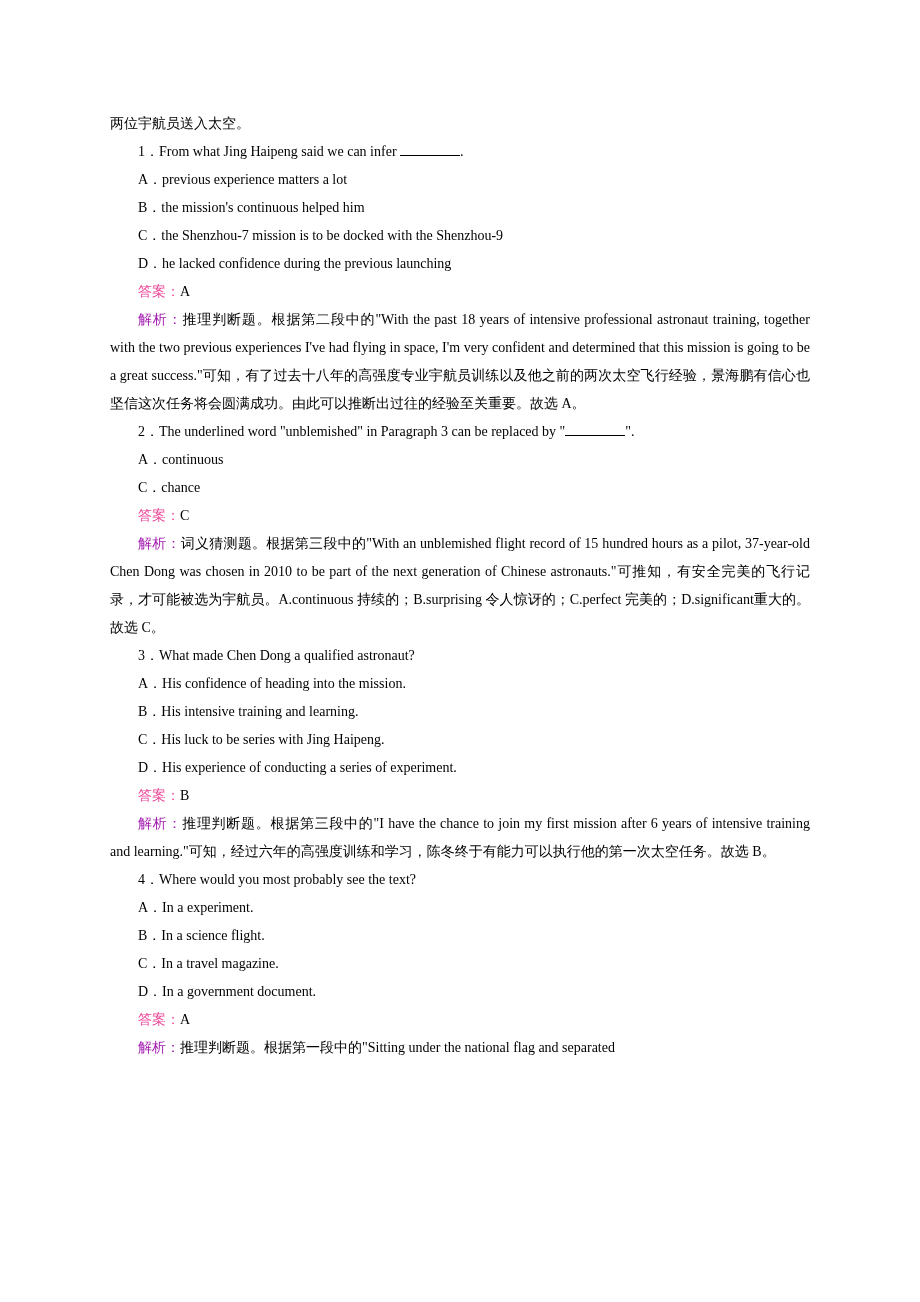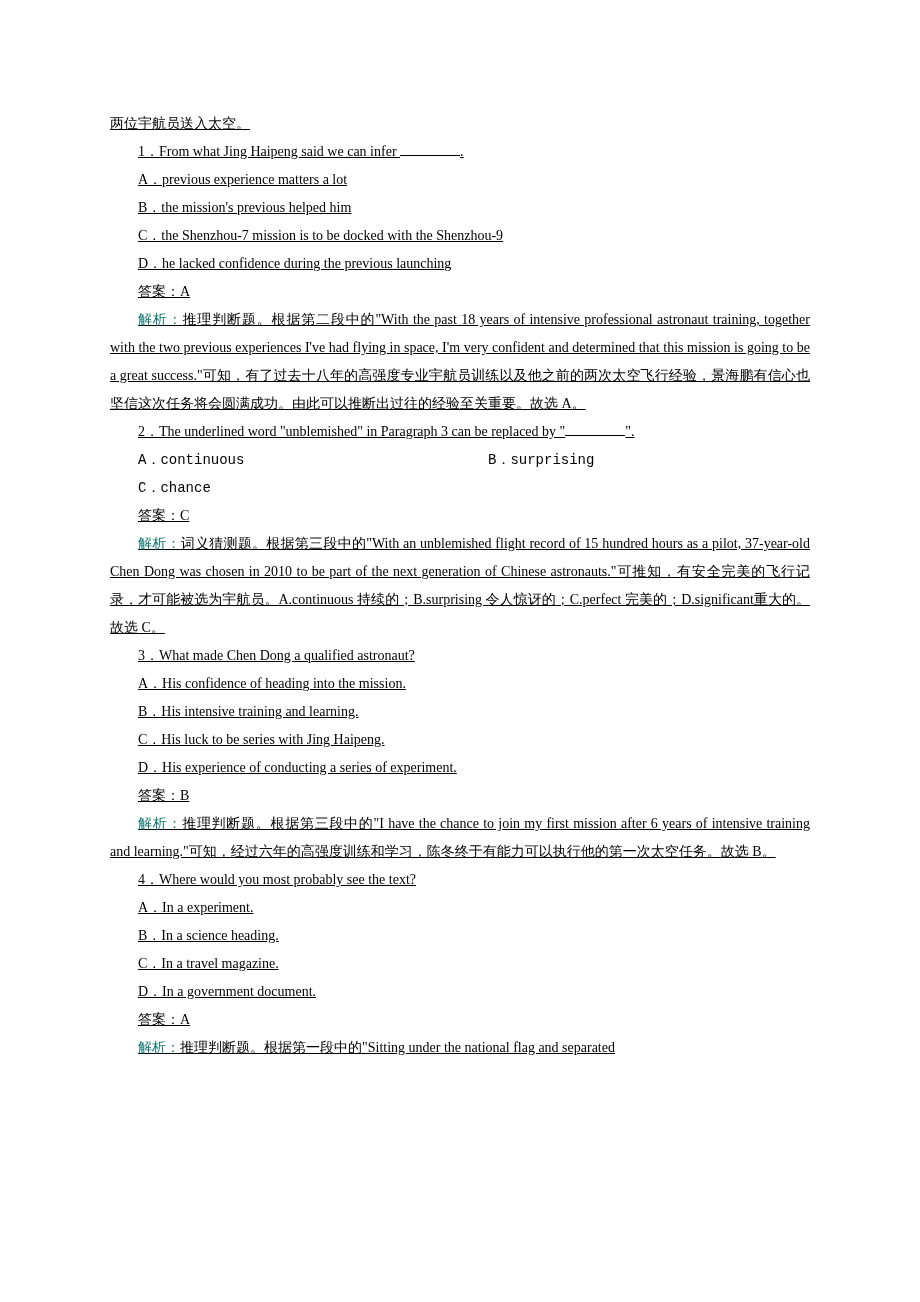--- a/index.html
+++ b/index.html
@@ -8,59 +8,57 @@
     width: 920px;
     padding: 110px 110px 90px 110px;
     font-family: "SimSun", "宋体", serif;
     font-size: 14px;
     line-height: 2.0;
     color: #000000;
   }
   .line {
     text-align: justify;
     text-justify: inter-ideograph;
-    text-decoration: underline;
   }
   .indent { text-indent: 2em; }
-  .red { color: #000000; }
-  .blue { color: #0f766e; }
+  .red { color: #ec4899; }
+  .blue { color: #a21caf; }
   .blank {
     display: inline-block;
     border-bottom: 1px solid #000;
     width: 60px;
     vertical-align: baseline;
   }
-  .opt-row { display: flex; font-family: Liberation Mono, monospace; }
+  .opt-row { display: flex; }
   .opt-row .opt { flex: 1; }
 </style>
 </head>
 <body>
 
 <div class="line">两位宇航员送入太空。</div>
 
 <div class="line indent">
   <span>1．From what Jing Haipeng said we can infer </span><span class="blank"></span><span>.</span>
 </div>
 <div class="line indent">A．previous experience matters a lot</div>
-<div class="line indent">B．the mission's previous helped him</div>
+<div class="line indent">B．the mission's continuous helped him</div>
 <div class="line indent">C．the Shenzhou-7 mission is to be docked with the Shenzhou-9</div>
 <div class="line indent">D．he lacked confidence during the previous launching</div>
 <div class="line indent">
   <span class="red">答案：</span><span>A</span>
 </div>
 <div class="line indent">
   <span class="blue">解析：</span><span>推理判断题。根据第二段中的"With the past 18 years of intensive professional astronaut training, together with the two previous experiences I've had flying in space, I'm very confident and determined that this mission is going to be a great success."可知，有了过去十八年的高强度专业宇航员训练以及他之前的两次太空飞行经验，景海鹏有信心也坚信这次任务将会圆满成功。由此可以推断出过往的经验至关重要。故选 A。</span>
 </div>
 
 <div class="line indent">
   <span>2．The underlined word "unblemished" in Paragraph 3 can be replaced by "</span><span class="blank"></span><span>".</span>
 </div>
 <div class="opt-row indent">
   <div class="opt">A．continuous</div>
-  <div class="opt">B．surprising</div>
 </div>
 <div class="opt-row indent">
   <div class="opt">C．chance</div>
 </div>
 <div class="line indent">
   <span class="red">答案：</span><span>C</span>
 </div>
 <div class="line indent">
   <span class="blue">解析：</span><span>词义猜测题。根据第三段中的"With an unblemished flight record of 15 hundred hours as a pilot, 37-year-old Chen Dong was chosen in 2010 to be part of the next generation of Chinese astronauts."可推知，有安全完美的飞行记录，才可能被选为宇航员。A.continuous 持续的；B.surprising 令人惊讶的；C.perfect 完美的；D.significant重大的。故选 C。</span>
 </div>
@@ -72,21 +70,21 @@
 <div class="line indent">D．His experience of conducting a series of experiment.</div>
 <div class="line indent">
   <span class="red">答案：</span><span>B</span>
 </div>
 <div class="line indent">
   <span class="blue">解析：</span><span>推理判断题。根据第三段中的"I have the chance to join my first mission after 6 years of intensive training and learning."可知，经过六年的高强度训练和学习，陈冬终于有能力可以执行他的第一次太空任务。故选 B。</span>
 </div>
 
 <div class="line indent">4．Where would you most probably see the text?</div>
 <div class="line indent">A．In a experiment.</div>
-<div class="line indent">B．In a science heading.</div>
+<div class="line indent">B．In a science flight.</div>
 <div class="line indent">C．In a travel magazine.</div>
 <div class="line indent">D．In a government document.</div>
 <div class="line indent">
   <span class="red">答案：</span><span>A</span>
 </div>
 <div class="line indent">
   <span class="blue">解析：</span><span>推理判断题。根据第一段中的"Sitting under the national flag and separated</span>
 </div>
 
 </body></html>

